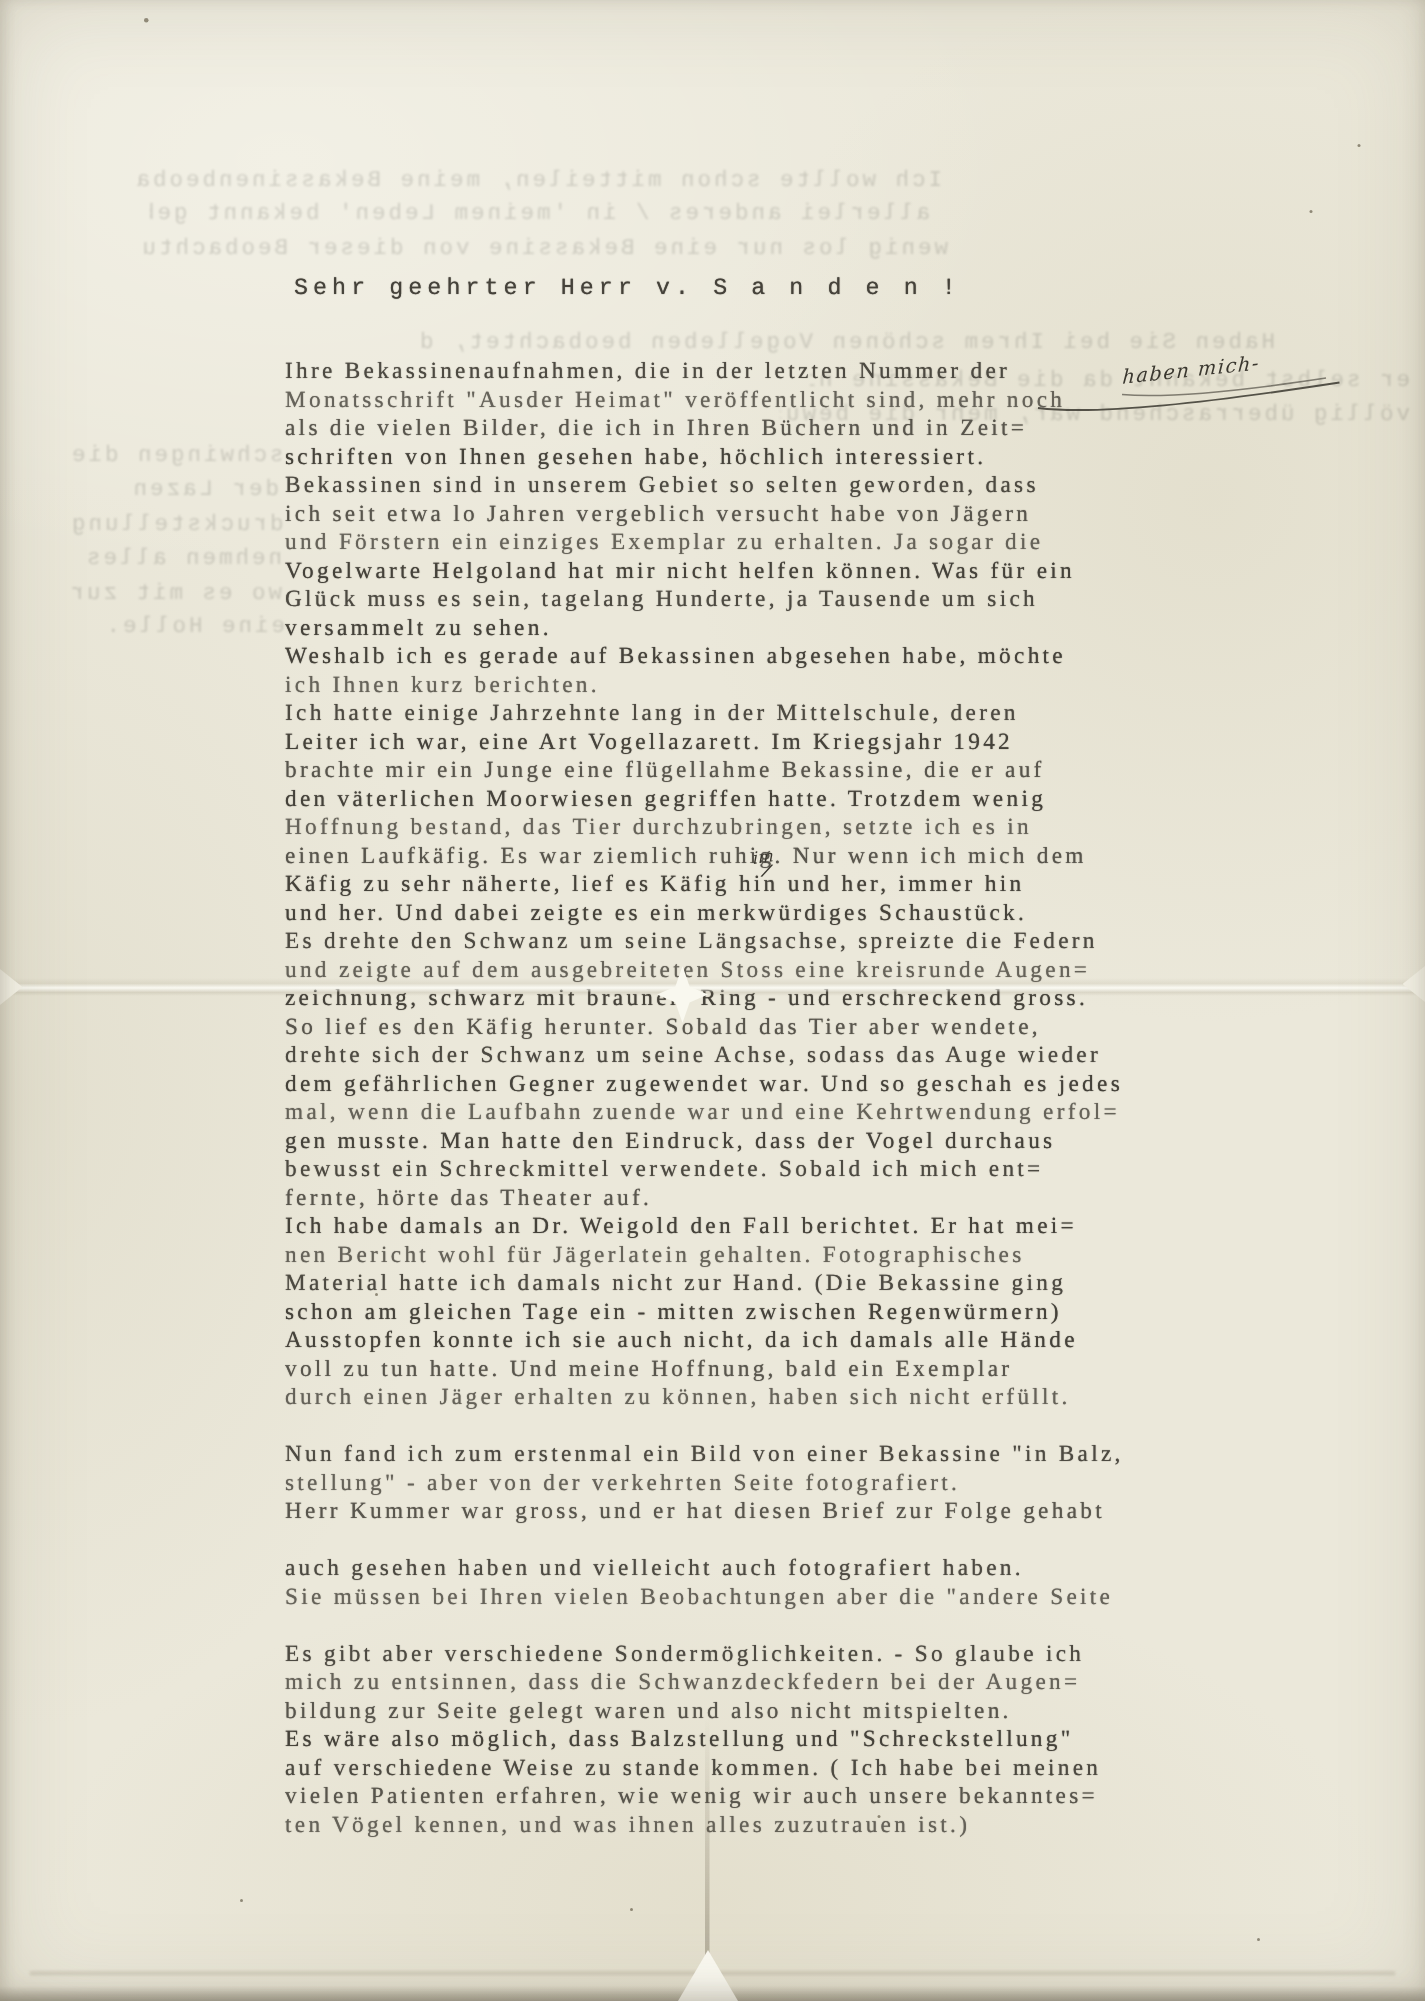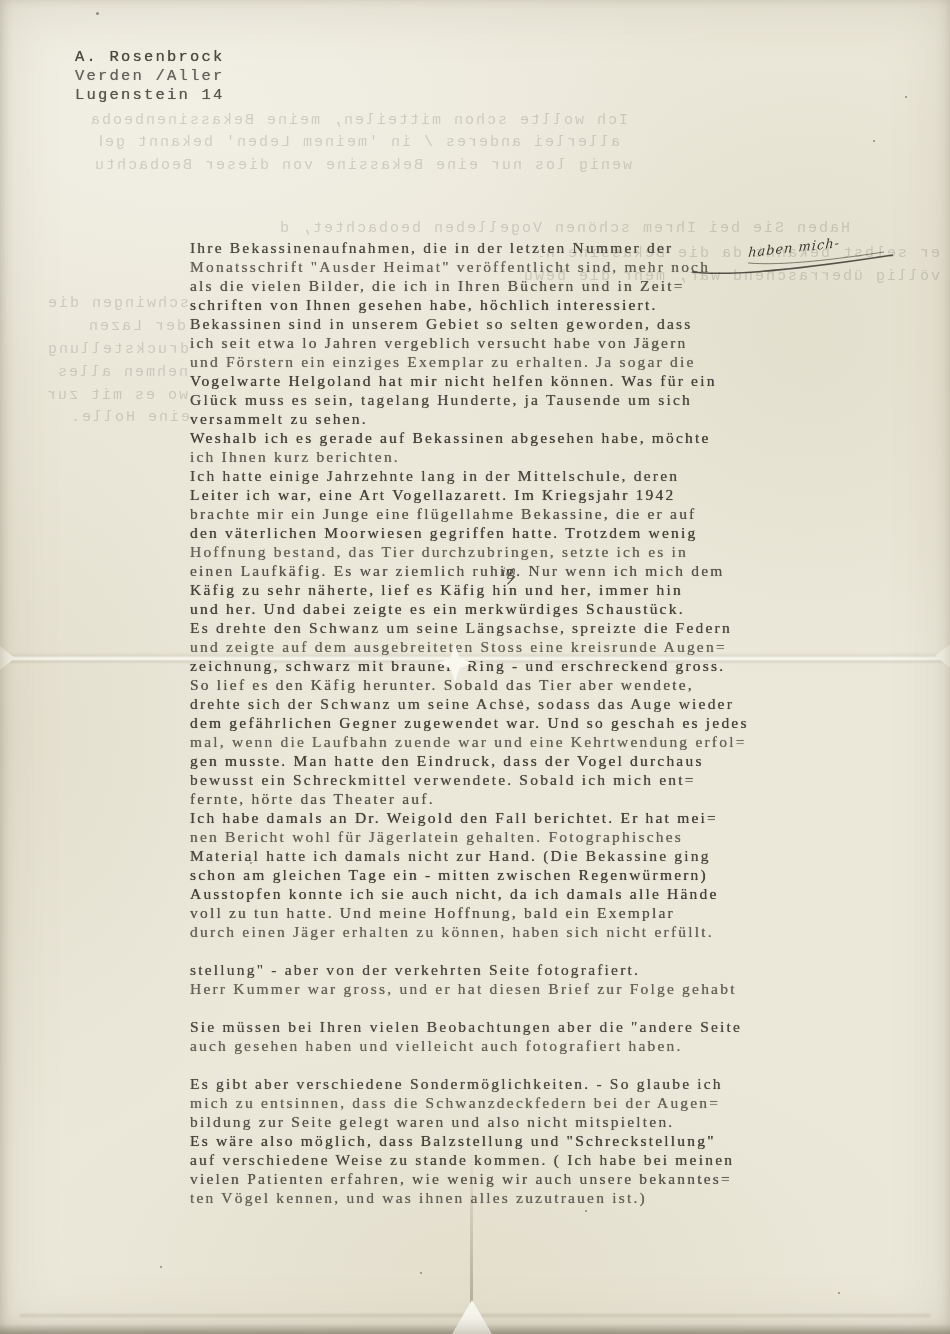--- a/index.html
+++ b/index.html
@@ -77,28 +77,28 @@
   <div class="ghost" style="left:250px;top:220px;width:600px;">Haben Sie bei Ihrem schönen Vogelleben beobachtet, d</div>
   <div class="ghost" style="left:540px;top:245px;width:400px;">er selbst bekannt da die Bekassine nicht mir an</div>
   <div class="ghost" style="left:520px;top:268px;width:420px;">völlig überraschend war, mehr die bewusste Schaustellung</div>
   <div class="ghost" style="left:24px;top:295px;width:165px;">schwingen die</div>
   <div class="ghost" style="left:56px;top:318px;width:130px;">der Lazen</div>
   <div class="ghost" style="left:24px;top:341px;width:165px;">druckstellung</div>
   <div class="ghost" style="left:18px;top:364px;width:170px;">nehmen alles</div>
   <div class="ghost" style="left:28px;top:387px;width:160px;">wo es mit zur</div>
   <div class="ghost" style="left:40px;top:409px;width:150px;">eine Holle.</div>
 
-  <div id="sender" class="tw"><div class="tl">A. Rosenbrock</div><div class="tl">Verden /Aller</div><div class="tl">Lugenstein 14</div></div>
 
 
+  <div id="salutation" class="tw">Sehr geehrter Herr v. S a n d e n !</div>
 
   <div id="body-block">
     <div class="para tw"><div class="tl">Ihre Bekassinenaufnahmen, die in der letzten Nummer der</div><div class="tl">Monatsschrift "Ausder Heimat" veröffentlicht sind, mehr noch</div><div class="tl">als die vielen Bilder, die ich in Ihren Büchern und in Zeit=</div><div class="tl">schriften von Ihnen gesehen habe, höchlich interessiert.</div><div class="tl">Bekassinen sind in unserem Gebiet so selten geworden, dass</div><div class="tl">ich seit etwa lo Jahren vergeblich versucht habe von Jägern</div><div class="tl">und Förstern ein einziges Exemplar zu erhalten. Ja sogar die</div><div class="tl">Vogelwarte Helgoland hat mir nicht helfen können. Was für ein</div><div class="tl">Glück muss es sein, tagelang Hunderte, ja Tausende um sich</div><div class="tl">versammelt zu sehen.</div><div class="tl">Weshalb ich es gerade auf Bekassinen abgesehen habe, möchte</div><div class="tl">ich Ihnen kurz berichten.</div><div class="tl">Ich hatte einige Jahrzehnte lang in der Mittelschule, deren</div><div class="tl">Leiter ich war, eine Art Vogellazarett. Im Kriegsjahr 1942</div><div class="tl">brachte mir ein Junge eine flügellahme Bekassine, die er auf</div><div class="tl">den väterlichen Moorwiesen gegriffen hatte. Trotzdem wenig</div><div class="tl">Hoffnung bestand, das Tier durchzubringen, setzte ich es in</div><div class="tl">einen Laufkäfig. Es war ziemlich ruhig. Nur wenn ich mich dem</div><div class="tl">Käfig zu sehr näherte, lief es Käfig hin und her, immer hin</div><div class="tl">und her. Und dabei zeigte es ein merkwürdiges Schaustück.</div><div class="tl">Es drehte den Schwanz um seine Längsachse, spreizte die Federn</div><div class="tl">und zeigte auf dem ausgebreiteten Stoss eine kreisrunde Augen=</div><div class="tl">zeichnung, schwarz mit braunem Ring - und erschreckend gross.</div><div class="tl">So lief es den Käfig herunter. Sobald das Tier aber wendete,</div><div class="tl">drehte sich der Schwanz um seine Achse, sodass das Auge wieder</div><div class="tl">dem gefährlichen Gegner zugewendet war. Und so geschah es jedes</div><div class="tl">mal, wenn die Laufbahn zuende war und eine Kehrtwendung erfol=</div><div class="tl">gen musste. Man hatte den Eindruck, dass der Vogel durchaus</div><div class="tl">bewusst ein Schreckmittel verwendete. Sobald ich mich ent=</div><div class="tl">fernte, hörte das Theater auf.</div><div class="tl">Ich habe damals an Dr. Weigold den Fall berichtet. Er hat mei=</div><div class="tl">nen Bericht wohl für Jägerlatein gehalten. Fotographisches</div><div class="tl">Material hatte ich damals nicht zur Hand. (Die Bekassine ging</div><div class="tl">schon am gleichen Tage ein - mitten zwischen Regenwürmern)</div><div class="tl">Ausstopfen konnte ich sie auch nicht, da ich damals alle Hände</div><div class="tl">voll zu tun hatte. Und meine Hoffnung, bald ein Exemplar</div><div class="tl">durch einen Jäger erhalten zu können, haben sich nicht erfüllt.</div></div>
-    <div class="para tw"><div class="tl">stellung" - aber von der verkehrten Seite fotografiert.</div><div class="tl">Herr Kummer war gross, und er hat diesen Brief zur Folge gehabt</div></div>
-    <div class="para tw"><div class="tl">Sie müssen bei Ihren vielen Beobachtungen aber die "andere Seite</div><div class="tl">auch gesehen haben und vielleicht auch fotografiert haben.</div></div>
+    <div class="para tw"><div class="tl">Nun fand ich zum erstenmal ein Bild von einer Bekassine "in Balz,</div><div class="tl">stellung" - aber von der verkehrten Seite fotografiert.</div><div class="tl">Herr Kummer war gross, und er hat diesen Brief zur Folge gehabt</div></div>
+    <div class="para tw"><div class="tl">auch gesehen haben und vielleicht auch fotografiert haben.</div><div class="tl">Sie müssen bei Ihren vielen Beobachtungen aber die "andere Seite</div></div>
     <div class="para tw"><div class="tl">Es gibt aber verschiedene Sondermöglichkeiten. - So glaube ich</div><div class="tl">mich zu entsinnen, dass die Schwanzdeckfedern bei der Augen=</div><div class="tl">bildung zur Seite gelegt waren und also nicht mitspielten.</div><div class="tl">Es wäre also möglich, dass Balzstellung und "Schreckstellung"</div><div class="tl">auf verschiedene Weise zu stande kommen. ( Ich habe bei meinen</div><div class="tl">vielen Patienten erfahren, wie wenig wir auch unsere bekanntes=</div><div class="tl">ten Vögel kennen, und was ihnen alles zuzutrauen ist.)</div></div>
   </div>
 
   <div id="ins-top" class="hand">haben mich-</div>
   <svg id="ins-top-swoosh" width="215" height="28" viewBox="0 0 215 28">
     <path d="M4,22 C45,27 120,18 205,5" stroke="#3a372f" stroke-width="1.3" fill="none" opacity="0.85"></path>
     <path d="M60,13 C95,16 150,9 196,2" stroke="#3a372f" stroke-width="1" fill="none" opacity="0.6"></path>
   </svg>
   <div id="ins-im" class="hand">im</div>
   <div id="ins-caret">/</div>

